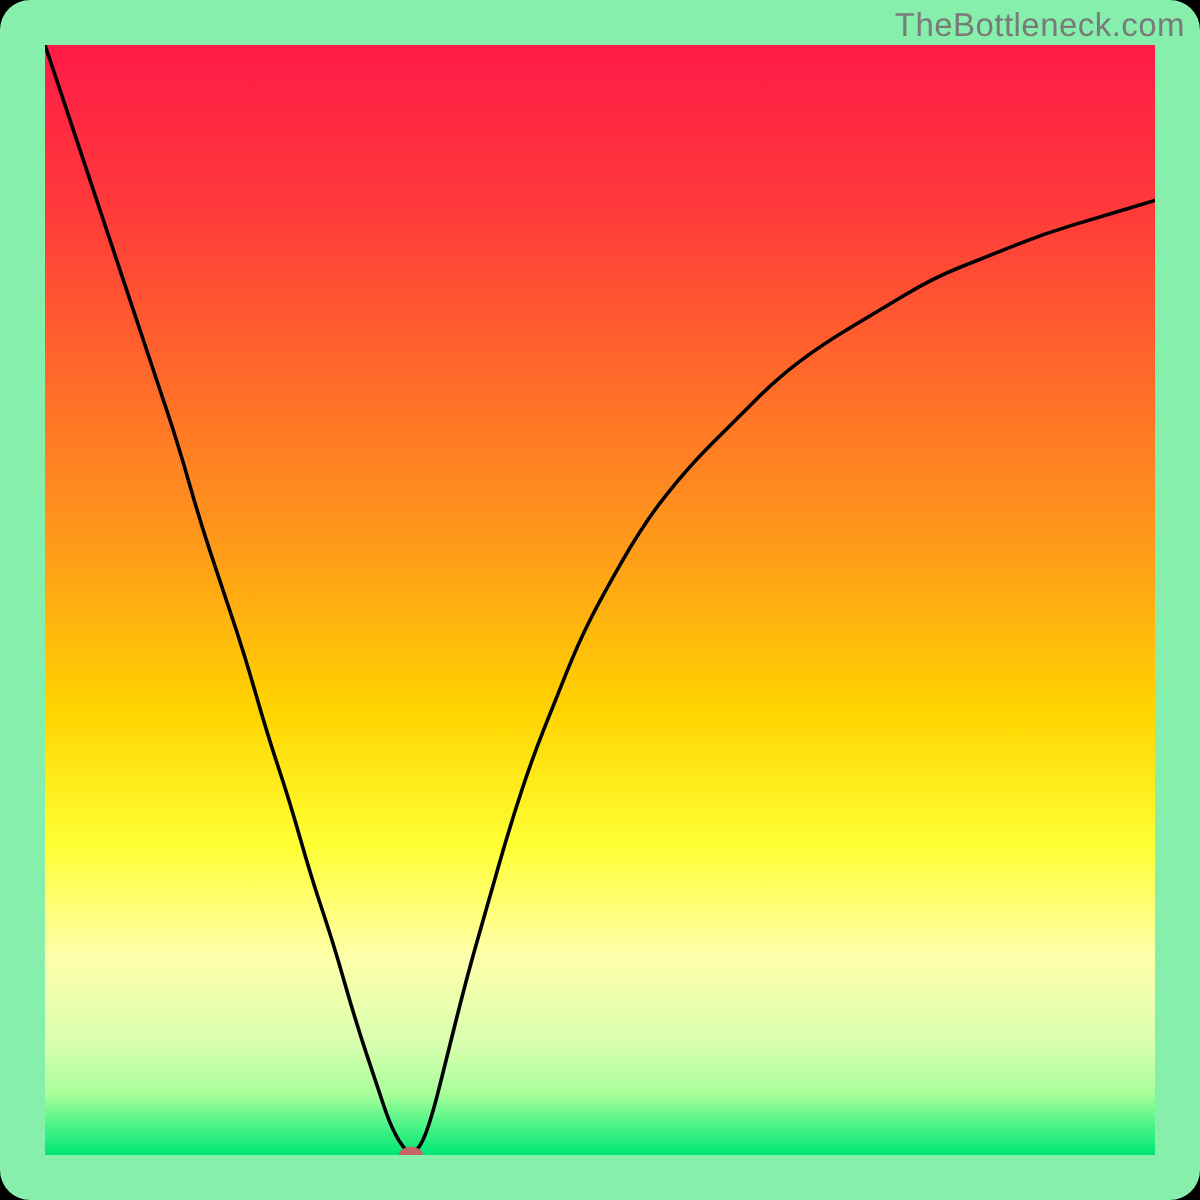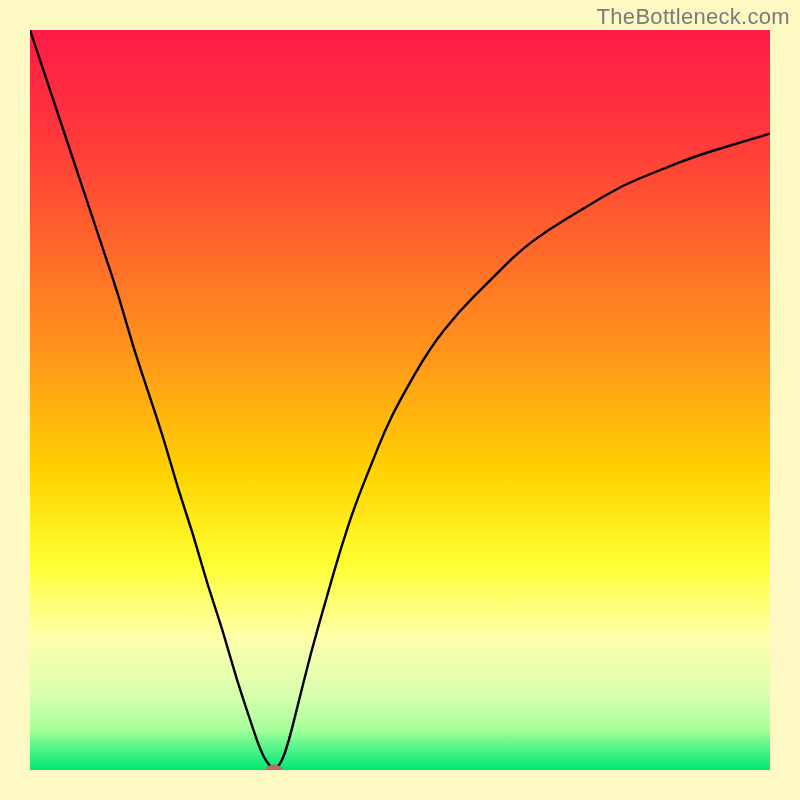--- a/index.html
+++ b/index.html
@@ -8,21 +8,22 @@
     width: 800px;
     height: 800px;
     background: #000;
     overflow: hidden;
     font-family: Arial, Helvetica, sans-serif;
   }
   .frame {
     position: relative;
     width: 800px;
     height: 800px;
-    background: #fef9c3;
+    background: #86efac;
+    border-radius: 20px;
   }
   .plot-area {
     position: absolute;
     left: 30px;
     top: 30px;
     width: 740px;
     height: 740px;
     overflow: hidden;
   }
   .gradient-bg {

